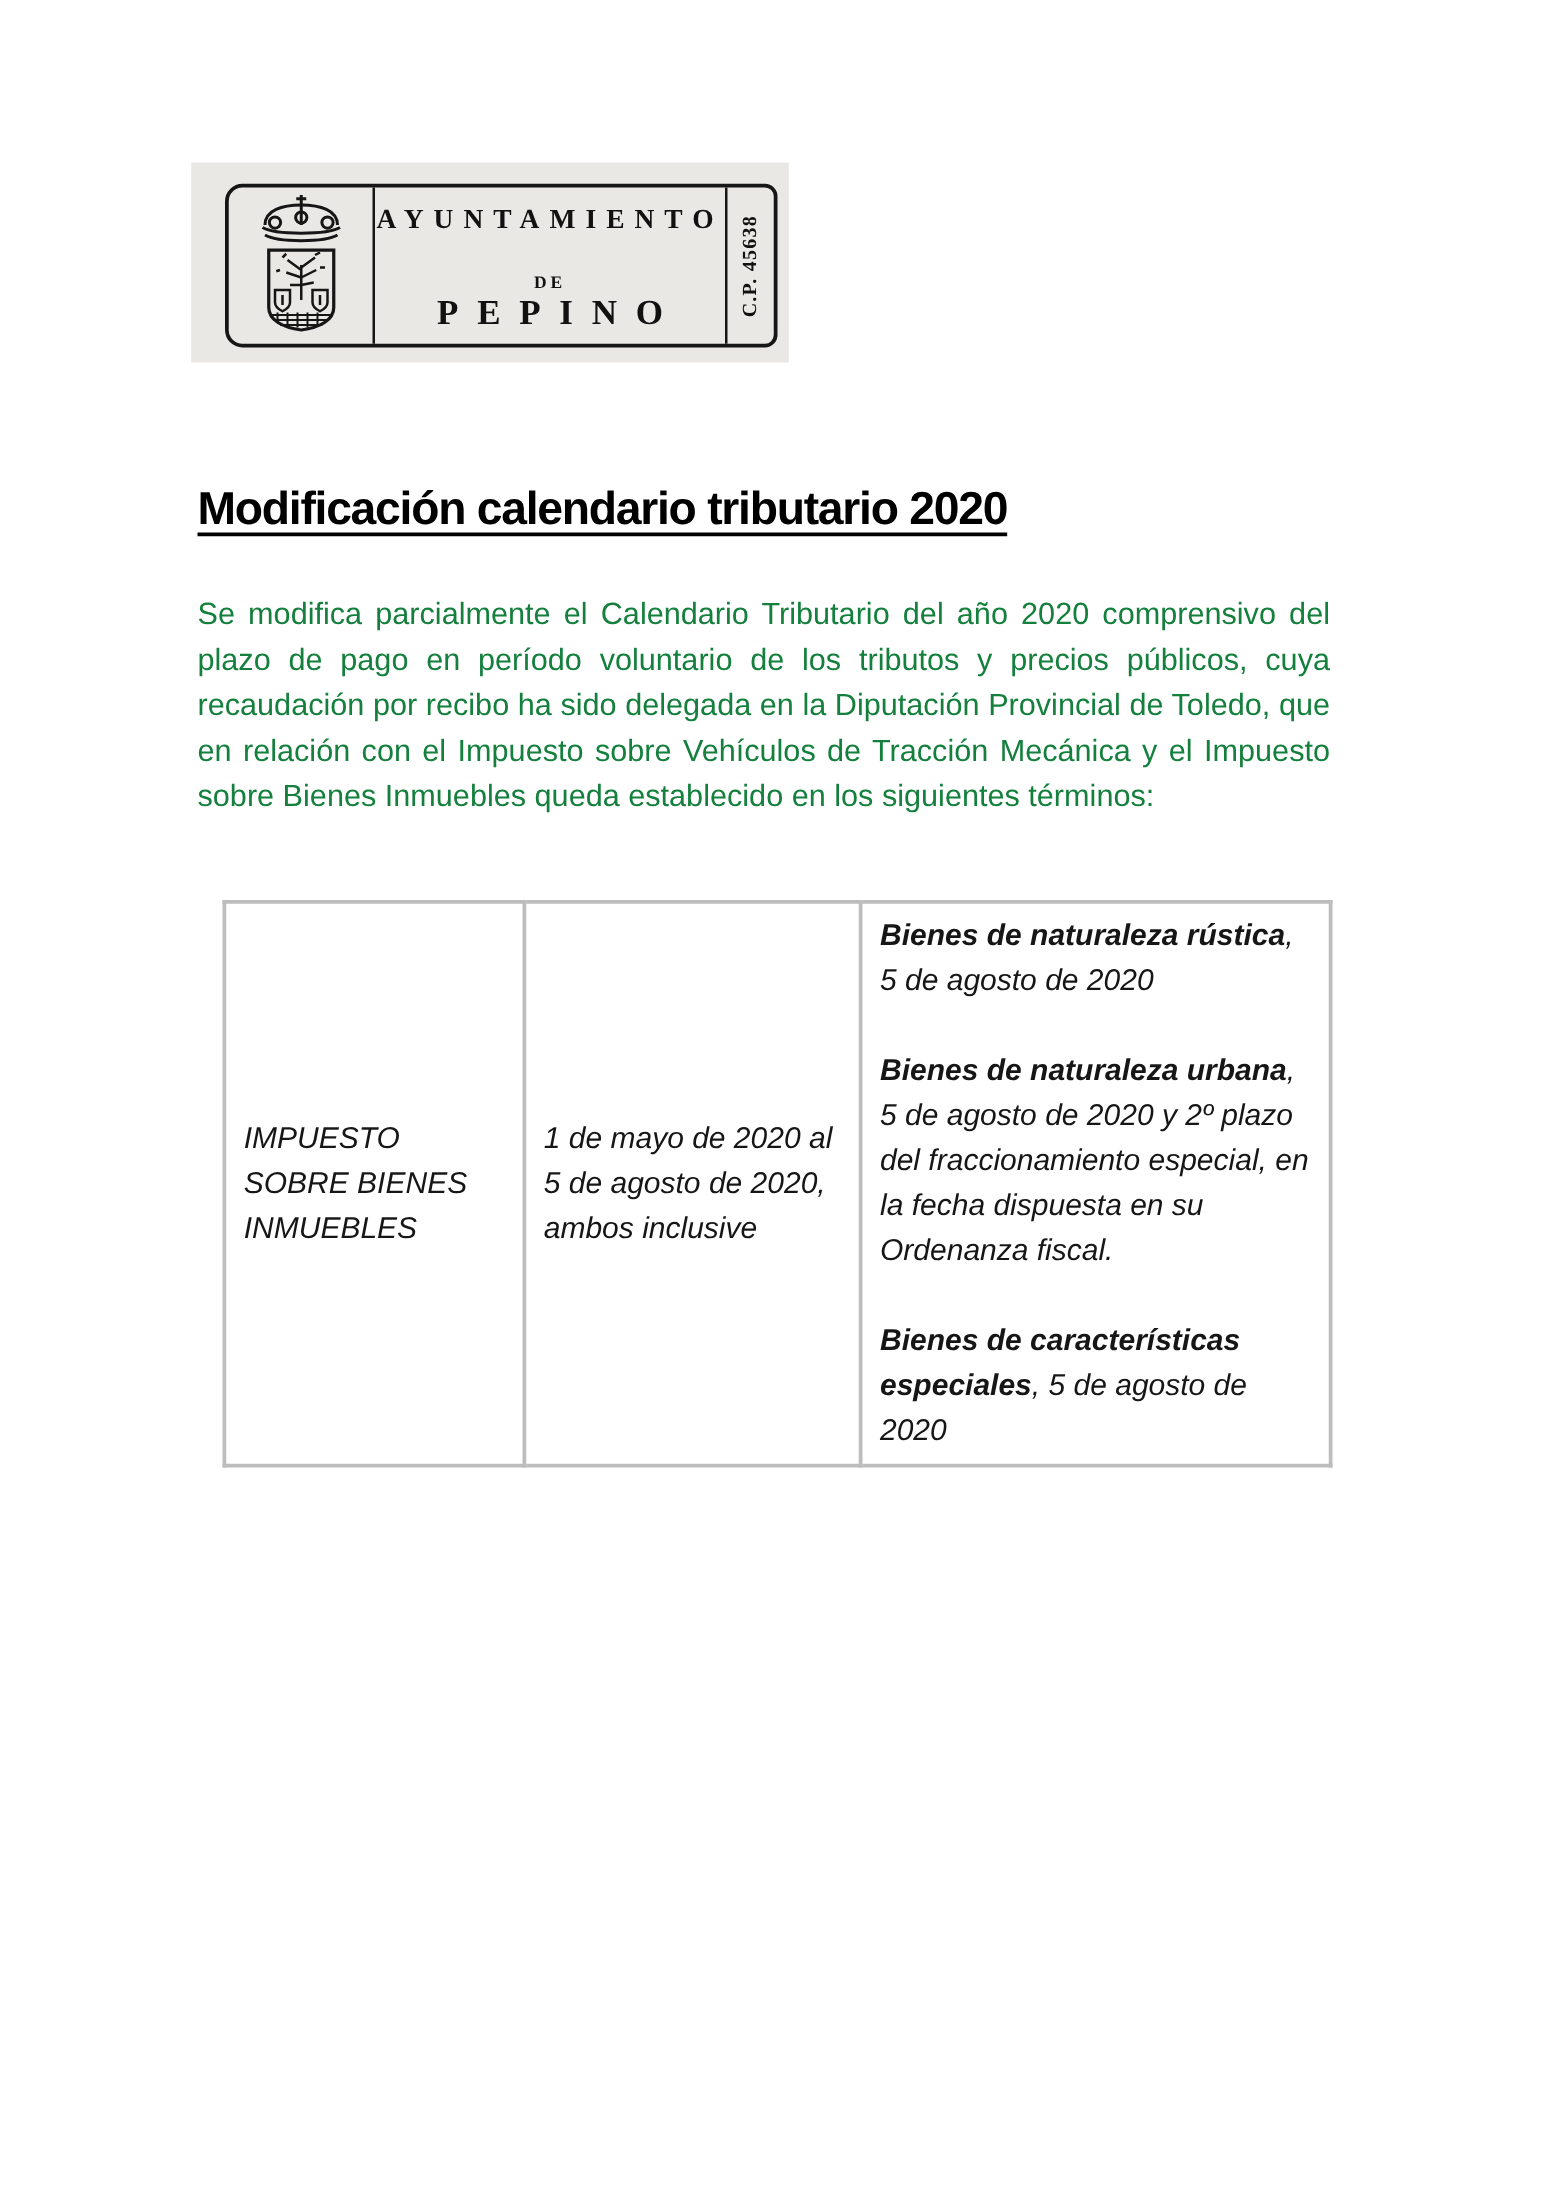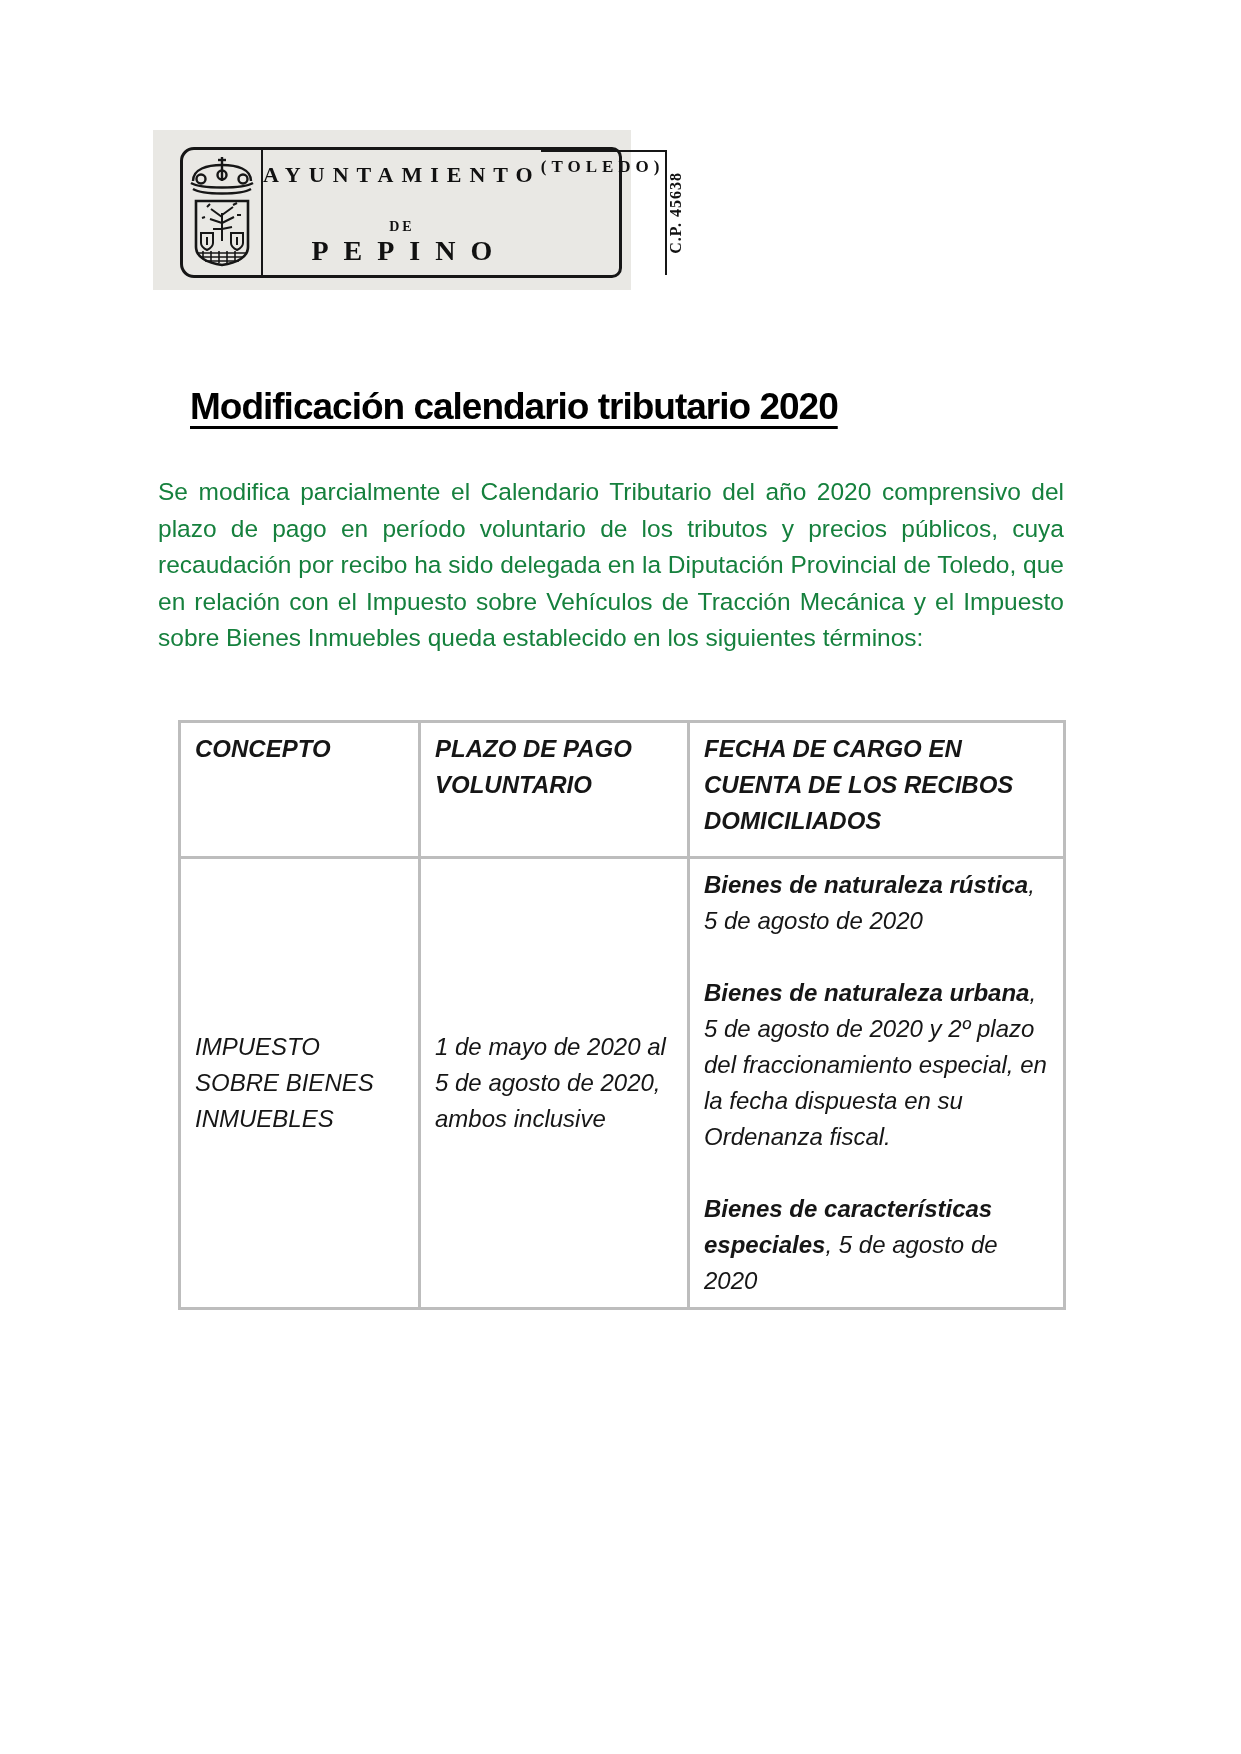--- a/index.html
+++ b/index.html
@@ -67,21 +67,20 @@
   }
 
   
   .doc-title {
     position: absolute; left: 158px; top: 386px;
     font-size: 37px; font-weight: 700; color: #000;
     letter-spacing: -1px;
     text-decoration: underline;
     text-decoration-thickness: 3px;
     text-underline-offset: 7px;
-    margin-left: 32px;
   }
 
   
   .intro {
     position: absolute; left: 158px; top: 474px;
     width: 906px;
     font-size: 24.5px; line-height: 36.5px;
     text-align: justify;
     color: #15803d;
   }
@@ -168,46 +167,38 @@
           </g>
         </svg>
       </span>
     </div>
     <div class="stamp-center">
       <div class="stamp-center-top">
         <div class="stamp-line1">AYUNTAMIENTO</div>
         <div class="stamp-line2">DE</div>
         <div class="stamp-line3">PEPINO</div>
       </div>
-      <div class="stamp-center-bottom">
-        <div class="stamp-line4">(TOLEDO)</div>
-      </div>
     </div>
     <div class="stamp-cp">
       <span>C.P. 45638</span>
     </div>
   </div>
 </div>
 
 <h1 class="doc-title">Modificación calendario tributario 2020</h1>
 
 <p class="intro">Se modifica parcialmente el Calendario Tributario del año 2020 comprensivo del plazo de pago en período voluntario de los tributos y precios públicos, cuya recaudación por recibo ha sido delegada en la Diputación Provincial de Toledo, que en relación con el Impuesto sobre Vehículos de Tracción Mecánica y el Impuesto sobre Bienes Inmuebles queda establecido en los siguientes términos:</p>
 
 <table class="cal">
   <colgroup>
       <col class="c1">
       <col class="c2">
       <col class="c3">
     </colgroup>
   <tbody>
-    <tr>
-      <th>CONCEPTO</th>
-      <th>PLAZO DE PAGO VOLUNTARIO</th>
-      <th>FECHA DE CARGO EN CUENTA DE LOS RECIBOS DOMICILIADOS</th>
-    </tr>
     <tr class="row-ibi">
       <td class="cell-concepto">IMPUESTO SOBRE BIENES INMUEBLES</td>
       <td class="cell-plazo">1 de mayo de 2020 al 5 de agosto de 2020, ambos inclusive</td>
       <td class="cell-fecha">
         <p class="fecha-item"><span class="b">Bienes de naturaleza rústica</span><span>, 5 de agosto de 2020</span></p>
         <p class="fecha-item"><span class="b">Bienes de naturaleza urbana</span><span>, 5 de agosto de 2020 y 2º plazo del fraccionamiento especial, en la fecha dispuesta en su Ordenanza fiscal.</span></p>
         <p class="fecha-item"><span class="b">Bienes de características especiales</span><span>, 5 de agosto de 2020</span></p>
       </td>
     </tr>
   </tbody>

